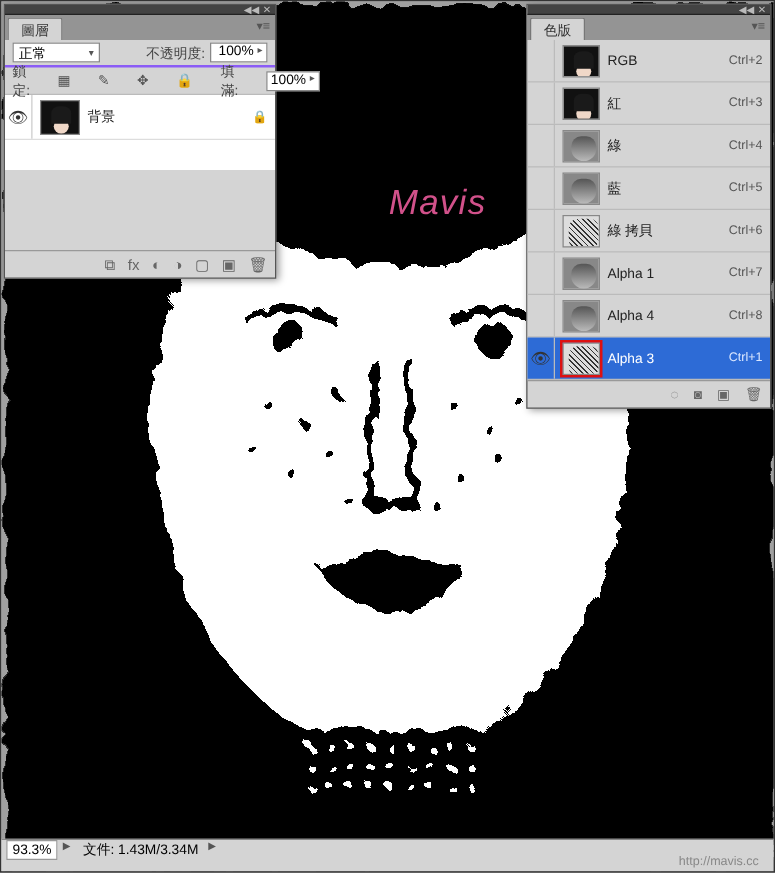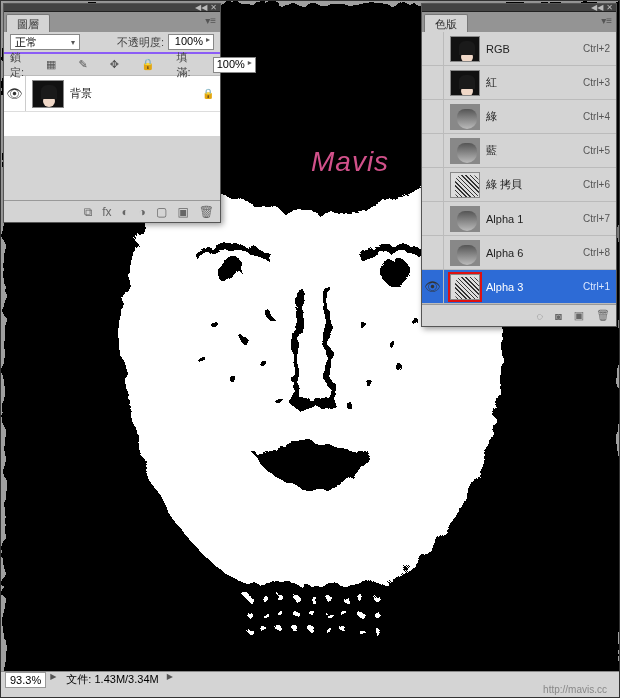--- a/index.html
+++ b/index.html
@@ -251,21 +251,21 @@
           <div class="thumb gray" style="width:100%;height:100%;margin:0;border:none"></div>
         </div>
         <div class="cname">Alpha 1</div>
         <div class="shortcut">Ctrl+7</div>
       </div>
       <div class="ch">
         <div class="eye" style="border-right: 1px solid rgb(187, 187, 187);"></div>
         <div class="cthumb gray">
           <div class="thumb gray" style="width:100%;height:100%;margin:0;border:none"></div>
         </div>
-        <div class="cname">Alpha 6</div>
+        <div class="cname">Alpha 4</div>
         <div class="shortcut">Ctrl+8</div>
       </div>
       <div class="ch sel-row">
         <div class="eye" style="border-right: 1px solid rgb(187, 187, 187);">👁</div>
         <div class="cthumb line redbox">
           <div class="thumb line" style="width:100%;height:100%;margin:0;border:none"></div>
         </div>
         <div class="cname">Alpha 3</div>
         <div class="shortcut">Ctrl+1</div>
       </div>

